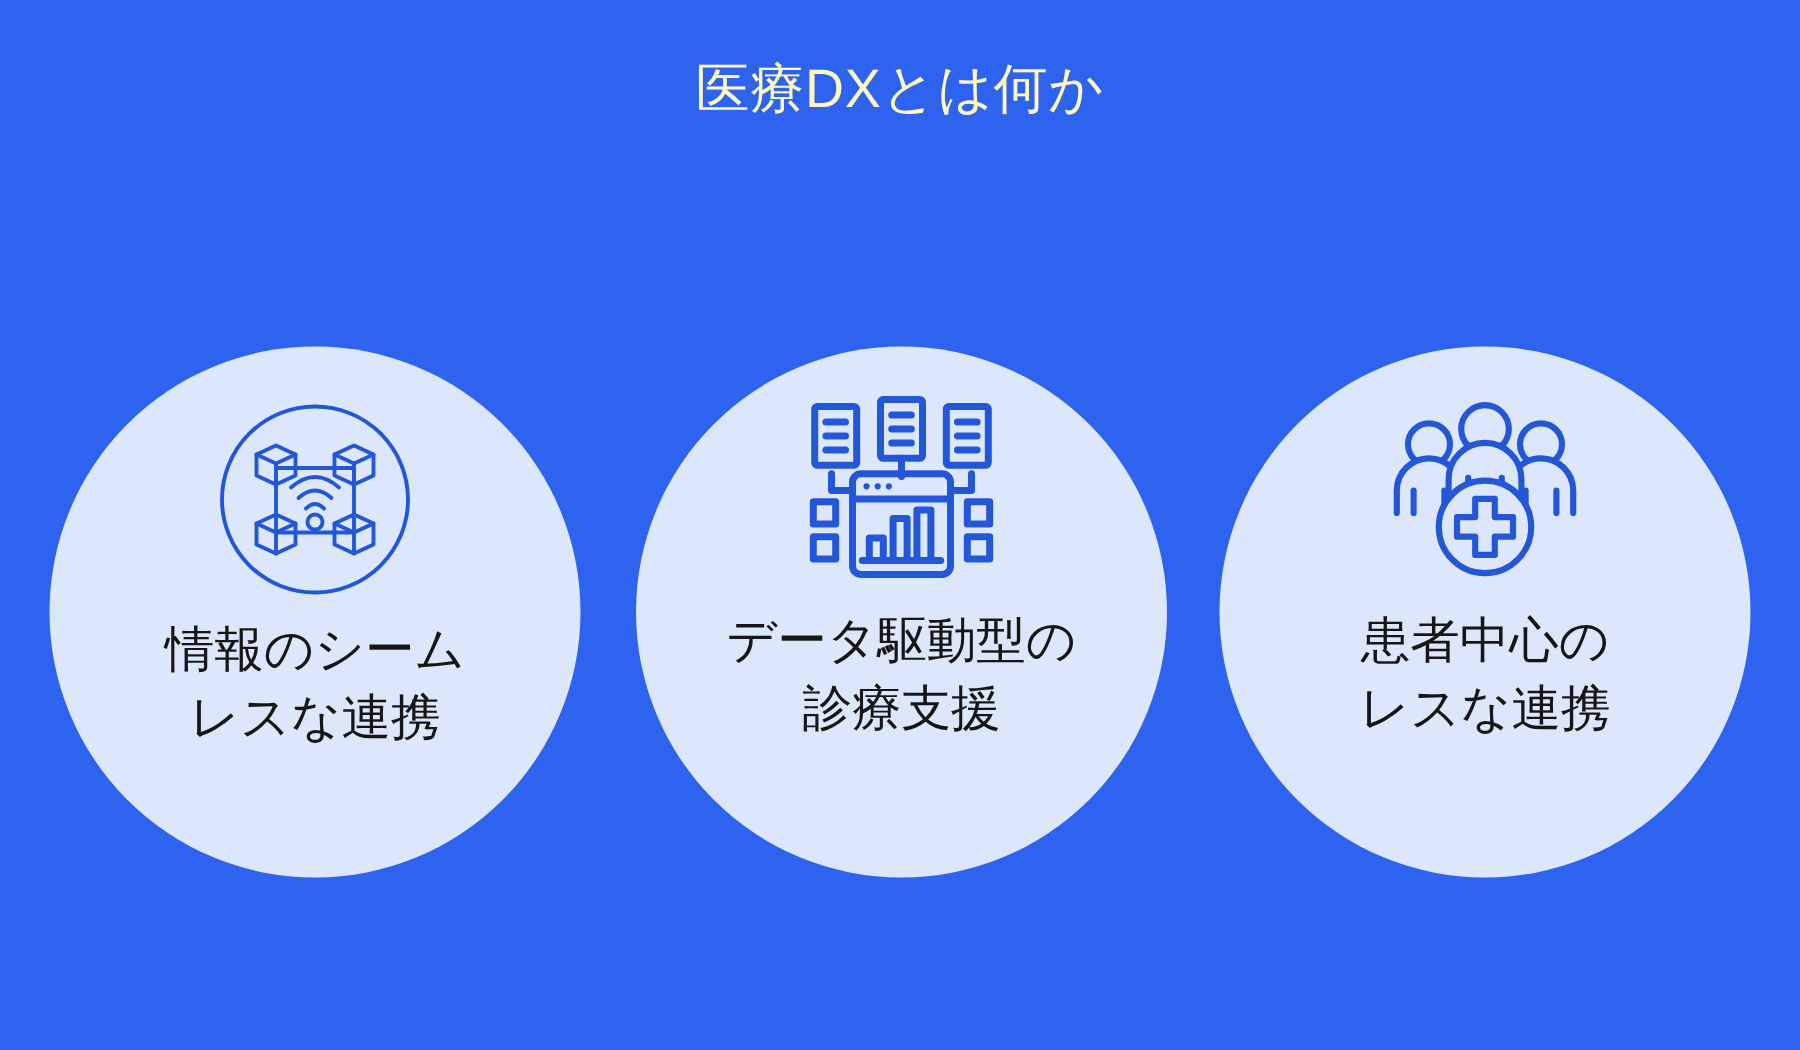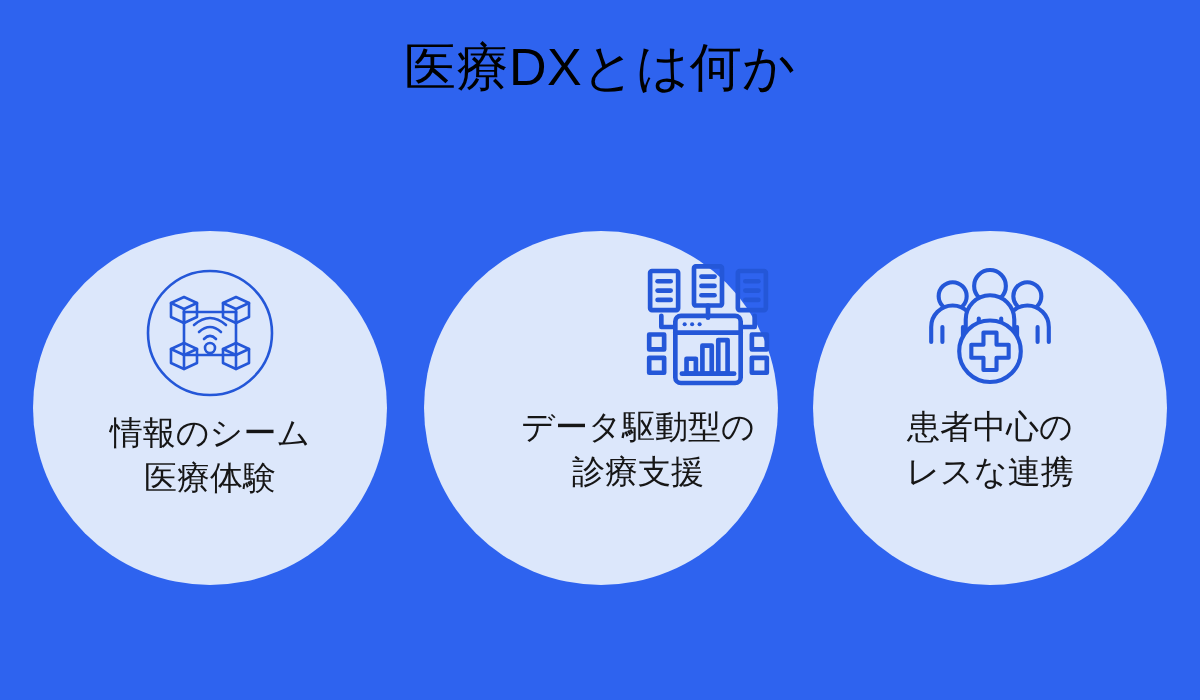--- a/index.html
+++ b/index.html
@@ -19,22 +19,22 @@
     inset: 0;
     width: 1200px;
     height: 700px;
   }
   .page-title {
     position: absolute;
     top: 38px;
     left: 0;
     width: 1200px;
     text-align: center;
-    color: #000000;
-    font-size: 52px;
+    color: #fef9c3;
+    font-size: 36px;
     line-height: 1.15;
     font-weight: 400;
     letter-spacing: 0.5px;
     white-space: nowrap;
   }
   .cards {
     position: absolute;
     top: 231px;
     left: 0;
     width: 1200px;
@@ -46,21 +46,21 @@
     height: 354px;
     border-radius: 50%;
     background: #dce7fb;
     display: flex;
     flex-direction: column;
     align-items: center;
     justify-content: flex-start;
     box-sizing: border-box;
   }
   .card-1 { left: 33px; top: 0; }
-  .card-2 { left: 424px; top: 0; align-items: flex-end; }
+  .card-2 { left: 424px; top: 0; }
   .card-3 { left: 813px; top: 0; }
 
   .icon-wrap {
     margin-top: 32px;
     width: 140px;
     height: 140px;
     display: flex;
     align-items: center;
     justify-content: center;
   }
@@ -120,21 +120,21 @@
             <line x1="92" y1="88" x2="92" y2="102"></line>
           </g>
 
           <path d="M50 58 Q66 44 82 58"></path>
           <path d="M55 65 Q66 55 77 65"></path>
           <path d="M60 72 Q66 66 72 72"></path>
           <circle cx="66" cy="81" r="5"></circle>
         </svg>
       </div>
       <div class="card-label">情報のシーム
-医療体験</div>
+レスな連携</div>
     </div>
 
     <div class="card card-2">
       <div class="icon-wrap tight">
         <svg width="150" height="140" viewBox="0 0 150 140" fill="none" stroke="#2457d8" stroke-width="5" stroke-linecap="round" stroke-linejoin="round">
 
           <rect x="13" y="10" width="30" height="42" rx="2"></rect>
           <line x1="21" y1="21" x2="35" y2="21"></line>
           <line x1="21" y1="31" x2="35" y2="31"></line>
           <line x1="21" y1="41" x2="35" y2="41"></line>

